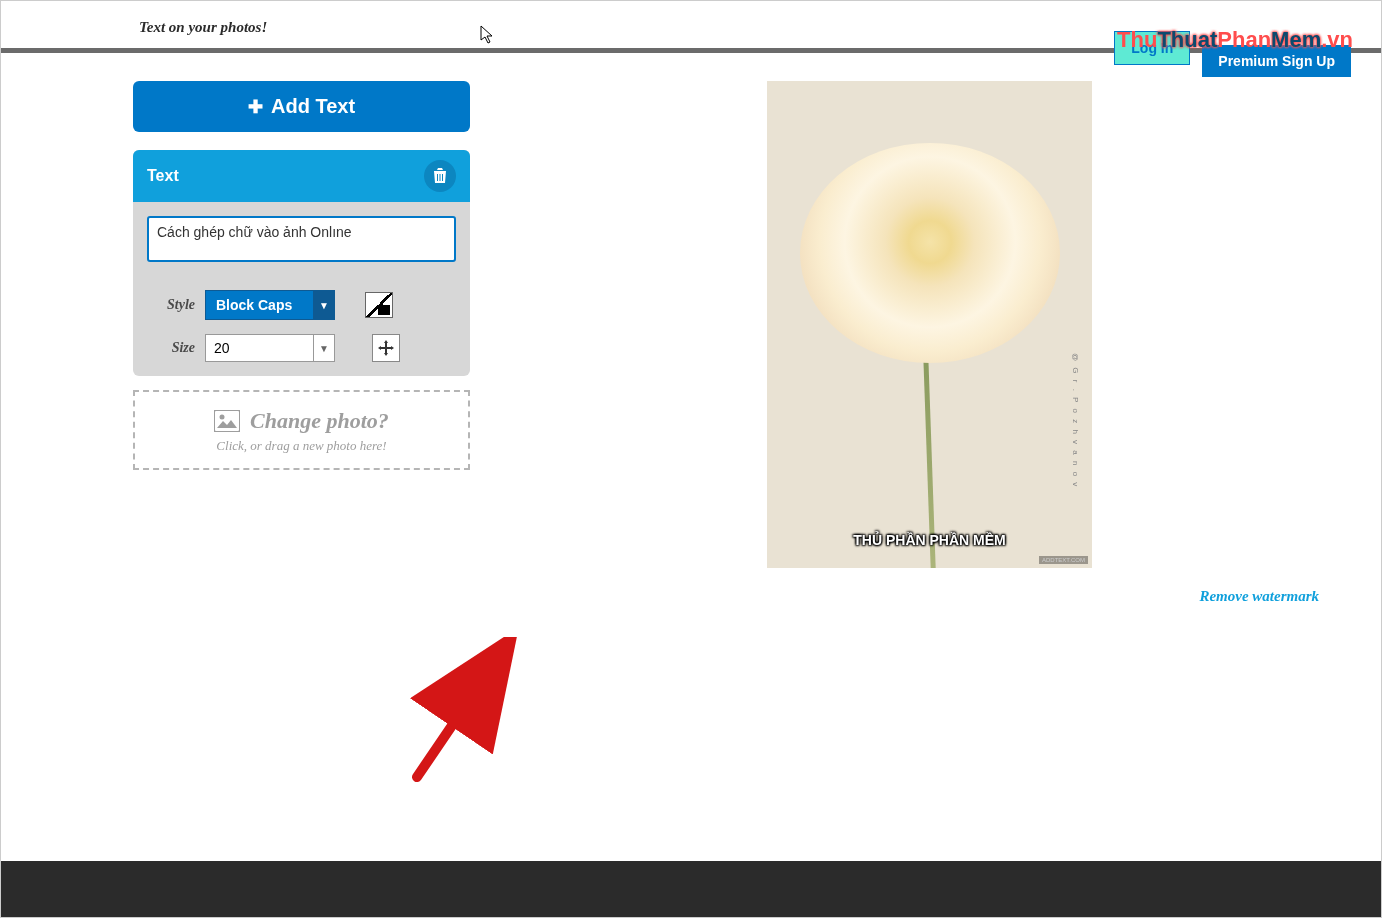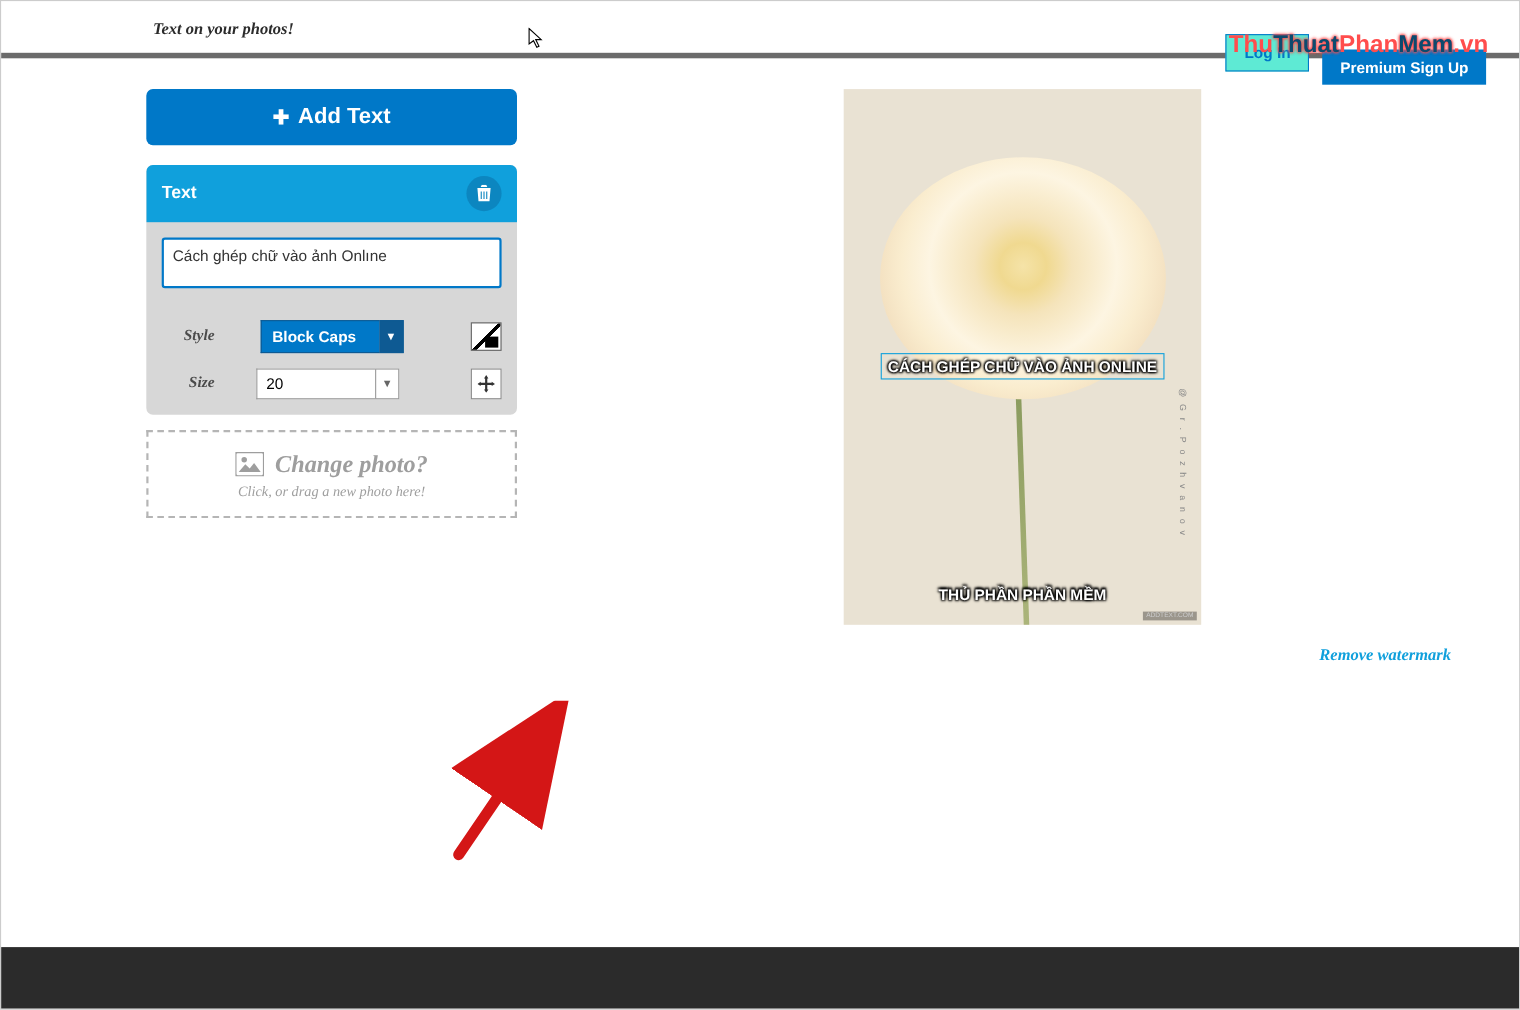--- a/index.html
+++ b/index.html
@@ -20,21 +20,21 @@
 .main { display: flex; padding: 28px 30px 0 132px; gap: 38px; }
 .sidebar { width: 337px; }
 .btn-addtext { width: 100%; background: #0078c8; color: #fff; border: none; padding: 14px 0; font-size: 20px; font-weight: bold; border-radius: 6px; cursor: pointer; display: flex; align-items: center; justify-content: center; gap: 8px; }
 .btn-addtext .plus-ic { font-size: 18px; font-weight: bold; }
 .text-panel { margin-top: 18px; background: #d7d7d7; border-radius: 6px; overflow: hidden; }
 .panel-header { background: #10a0dc; color: #fff; display: flex; align-items: center; justify-content: space-between; padding: 10px 14px; }
 .panel-header-title { font-weight: bold; font-size: 16px; }
 .trash-btn { width: 32px; height: 32px; background: #0c86c0; border-radius: 50%; border: none; color: #fff; cursor: pointer; display: flex; align-items: center; justify-content: center; }
 .panel-body { padding: 14px; }
 .text-input { width: 100%; height: 46px; border: 2px solid #0078c8; border-radius: 3px; padding: 6px 8px; font-size: 14px; resize: none; font-family: Arial; color: #333; }
-.control-row { display: flex; align-items: center; margin-top: 24px; gap: 10px; justify-content: space-between; }
+.control-row { display: flex; align-items: center; margin-top: 24px; gap: 10px; }
 .control-label { width: 48px; text-align: right; font-style: italic; font-weight: bold; font-size: 14px; color: #4a4a4a; font-family: Georgia, serif; }
 .style-select { display: flex; flex: 1; max-width: 130px; }
 .style-select-main { background: #0078c8; color: #fff; font-weight: bold; padding: 6px 10px; font-size: 14px; flex: 1; border: 1px solid #0e5a93; border-right: none; }
 .style-select-arrow { width: 22px; background: #0e5a93; color: #fff; display: flex; align-items: center; justify-content: center; font-size: 10px; border: 1px solid #0e5a93; cursor: pointer; }
 .color-swatch { width: 28px; height: 26px; border: 1px solid #666; background: linear-gradient(135deg, #fff 0 48%, #000 48% 56%, #fff 56% 100%); cursor: pointer; margin-left: 20px; position: relative; }
 .color-swatch::after { content: ""; position: absolute; bottom: 2px; right: 2px; width: 12px; height: 10px; background: #000; }
 .size-input { width: 137px; display: flex; }
 .size-input input { width: 108px; border: 1px solid #999; padding: 5px 8px; font-size: 14px; border-right: none; }
 .size-input .sz-arrow { width: 22px; border: 1px solid #999; background: #fff; display: flex; align-items: center; justify-content: center; font-size: 10px; color: #666; cursor: pointer; }
 .move-btn { width: 28px; height: 28px; border: 1px solid #888; background: #fff; display: flex; align-items: center; justify-content: center; cursor: pointer; margin-left: 20px; color: #333; }
@@ -140,21 +140,20 @@
       <div class="change-photo-sub">Click, or drag a new photo here!</div>
     </div>
   </div>
 
   <div class="preview-area">
     <div class="photo">
       <div class="stem"></div>
       <div class="flower">
         <div class="petal-layer pl1"></div>
       </div>
-      <div class="overlay-text ot1">CÁCH GHÉP CHỮ VÀO ẢNH ONLINE</div>
       <div class="overlay-text ot2">THỦ PHẦN PHẦN MỀM</div>
       <div class="side-text">@ G r . P o z h v a n o v</div>
       <div class="photo-brand">ADDTEXT.COM</div>
     </div>
 
 
     <span class="remove-watermark">Remove watermark</span>
   </div>
 </div>
 

